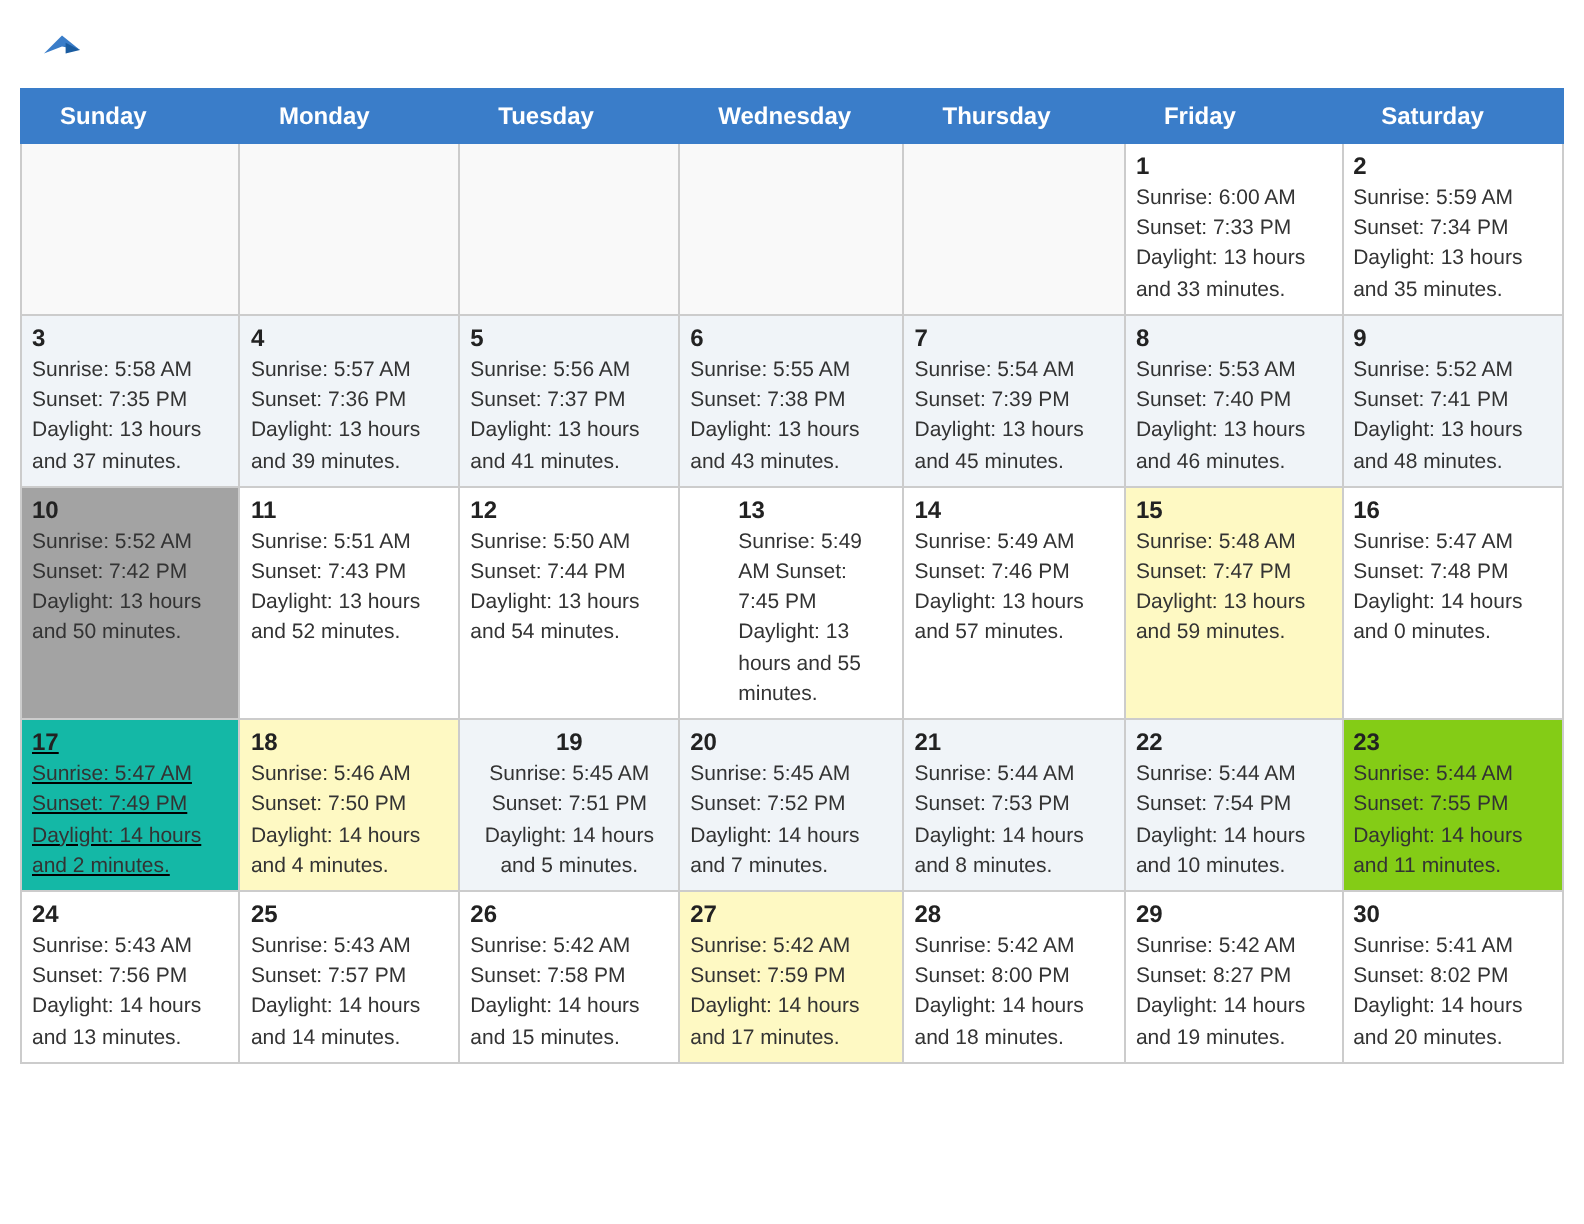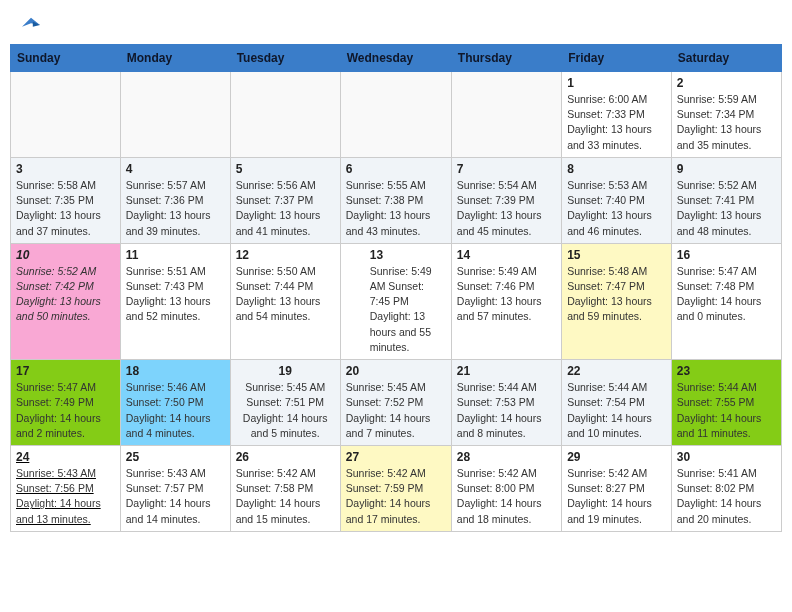--- a/index.html
+++ b/index.html
@@ -54,23 +54,23 @@
       margin-top: 2px;
     }
     .calendar {
       width: 100%;
       border-collapse: collapse;
       margin: 0 0 10px 0;
       font-size: 11px;
     }
     .calendar th {
       background: #3a7dc9;
-      color: #0f172a;
+      color: #ffffff;
       text-align: left;
-      padding: 6px 6px;
+      padding: 6px 19px;
       font-size: 12px;
       font-weight: bold;
       border: 1px solid #3a7dc9;
     }
     .calendar td {
       vertical-align: top;
       border: 1px solid #ccc;
       padding: 4px 5px;
       width: 113px;
       min-height: 70px;
@@ -201,21 +201,21 @@
           </td>
           <td style="background: rgb(240, 244, 248);">
             <span class="day-num">9</span>
             <div class="day-info">Sunrise: 5:52 AM
 Sunset: 7:41 PM
 Daylight: 13 hours
 and 48 minutes.</div>
           </td>
         </tr>
         <tr>
-          <td style="background: #f9a8d4; font-style: italic;">
+          <td style="background: #a3a3a3;">
             <span class="day-num">10</span>
             <div class="day-info">Sunrise: 5:52 AM
 Sunset: 7:42 PM
 Daylight: 13 hours
 and 50 minutes.</div>
           </td>
           <td style="background: rgb(255, 255, 255);">
             <span class="day-num">11</span>
             <div class="day-info">Sunrise: 5:51 AM
 Sunset: 7:43 PM
@@ -252,28 +252,28 @@
           </td>
           <td style="background: rgb(255, 255, 255);">
             <span class="day-num">16</span>
             <div class="day-info">Sunrise: 5:47 AM
 Sunset: 7:48 PM
 Daylight: 14 hours
 and 0 minutes.</div>
           </td>
         </tr>
         <tr>
-          <td style="background: #84cc16;">
+          <td style="background: #14b8a6; text-decoration: underline;">
             <span class="day-num">17</span>
             <div class="day-info">Sunrise: 5:47 AM
 Sunset: 7:49 PM
 Daylight: 14 hours
 and 2 minutes.</div>
           </td>
-          <td style="background: #7dd3fc; margin-top: 25px;">
+          <td style="background: #fef9c3; margin-top: 25px;">
             <span class="day-num">18</span>
             <div class="day-info">Sunrise: 5:46 AM
 Sunset: 7:50 PM
 Daylight: 14 hours
 and 4 minutes.</div>
           </td>
           <td style="background: rgb(240, 244, 248); text-align: center;">
             <span class="day-num">19</span>
             <div class="day-info">Sunrise: 5:45 AM
 Sunset: 7:51 PM
@@ -303,21 +303,21 @@
           </td>
           <td style="background: #84cc16;">
             <span class="day-num">23</span>
             <div class="day-info">Sunrise: 5:44 AM
 Sunset: 7:55 PM
 Daylight: 14 hours
 and 11 minutes.</div>
           </td>
         </tr>
         <tr>
-          <td style="background: rgb(255, 255, 255); text-decoration: underline;">
+          <td style="background: rgb(255, 255, 255);">
             <span class="day-num">24</span>
             <div class="day-info">Sunrise: 5:43 AM
 Sunset: 7:56 PM
 Daylight: 14 hours
 and 13 minutes.</div>
           </td>
           <td style="background: rgb(255, 255, 255);">
             <span class="day-num">25</span>
             <div class="day-info">Sunrise: 5:43 AM
 Sunset: 7:57 PM

